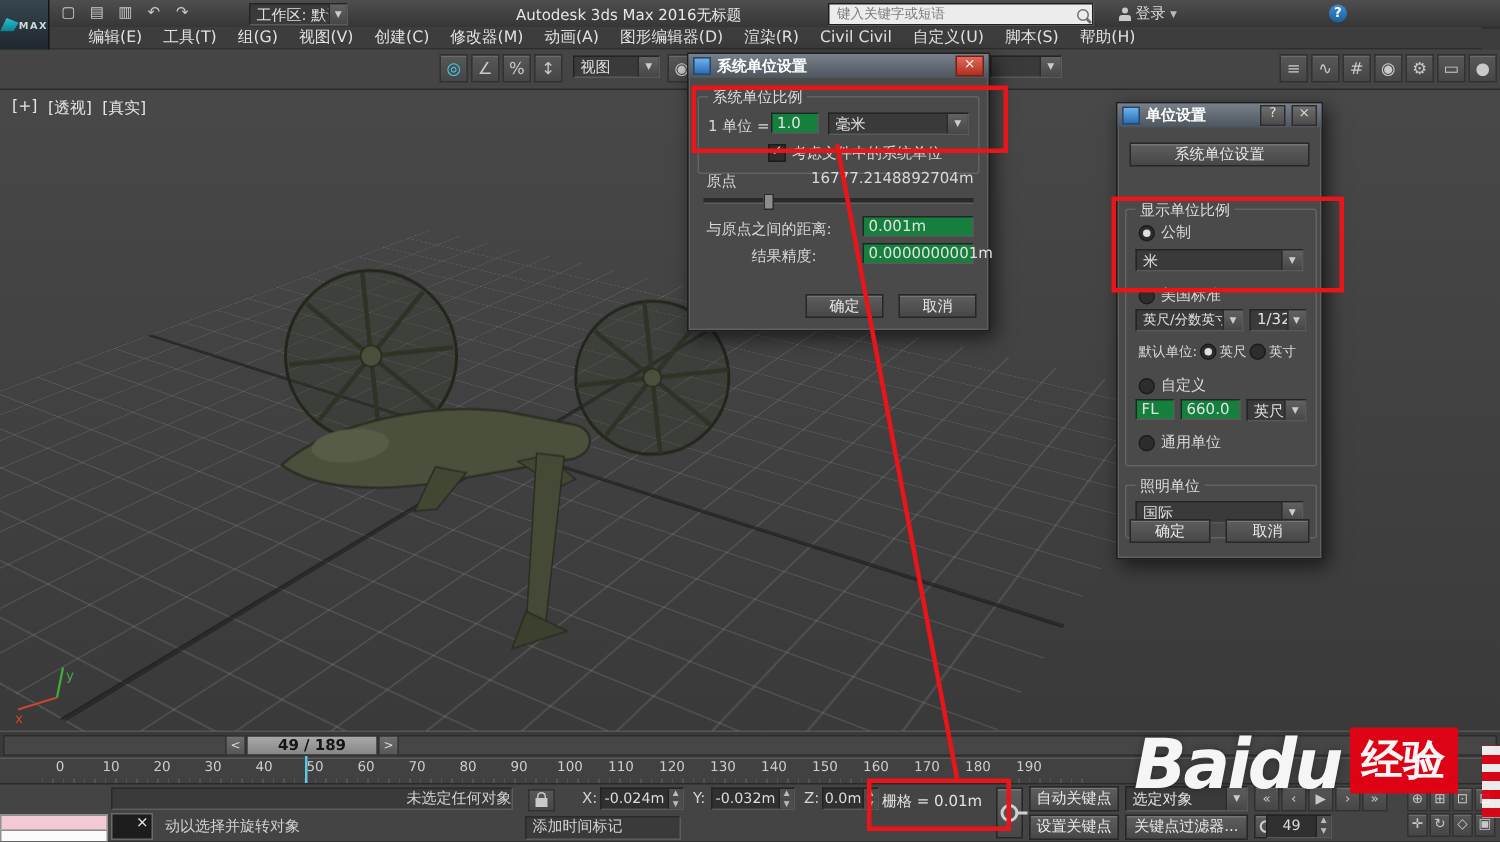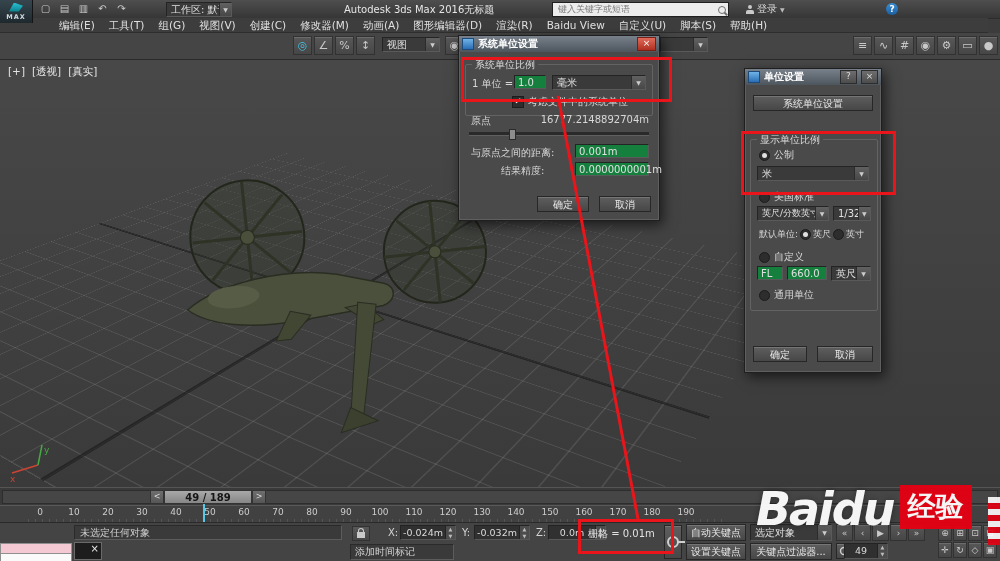--- a/index.html
+++ b/index.html
@@ -2,23 +2,23 @@
 <html><head>
 <meta charset="utf-8">
 <style>
   html,body{margin:0;padding:0;background:#222;}
   #root{position:relative;width:1000px;height:561px;overflow:hidden;background:#3c3c3c;
         font-family:"DejaVu Sans",sans-serif;-webkit-user-select:none;user-select:none;}
 
   
   .titlebar{position:absolute;left:0;top:0;width:1000px;height:18px;
             background:linear-gradient(#4e4e4e,#363636);border-bottom:1px solid #2c2c2c;}
-  .appbtn{position:absolute;left:0;top:0;width:32px;height:23px;z-index:3;
+  .appbtn{position:absolute;left:0;top:0;width:32px;height:33px;z-index:3;
           background:linear-gradient(#37464e,#1e292e);border-right:1px solid #141414;
-          display:flex;flex-direction:column;align-items:center;justify-content:center;cursor:pointer;}
+          display:flex;align-items:center;justify-content:center;cursor:pointer;}
   .applogo{width:14px;height:9px;background:linear-gradient(#28c0d0,#0c7f8e);
            clip-path:polygon(0 100%,35% 0,100% 35%,70% 100%);}
   .apptxt{font-size:6.5px;font-weight:bold;color:#cfd8dc;letter-spacing:1px;margin-top:1px;}
   #qat{position:absolute;left:36px;top:1px;display:flex;}
   #qat .ico{width:17px;height:15px;background:transparent;border:none;box-shadow:none;font-size:10px;}
   .dd{height:15px;background:#3a3a3a;border:1px solid #242424;border-bottom-color:#5a5a5a;
       border-right-color:#5a5a5a;color:#e0e0e0;font-size:10px;display:flex;align-items:center;
       padding-left:4px;box-sizing:border-box;cursor:pointer;}
   .dd .ddval{white-space:nowrap;overflow:hidden;}
   .ddb{margin-left:auto;width:13px;align-self:stretch;background:linear-gradient(#616161,#474747);
@@ -88,21 +88,21 @@
   .ruler{position:absolute;left:28px;top:1px;width:670px;height:14px;display:flex;justify-content:space-between;}
   .tick{width:24px;text-align:center;font-size:9px;color:#cccccc;}
   .framemarker{position:absolute;left:203px;top:504px;width:2px;height:18px;background:#57c8e8;z-index:5;}
 
   
   .statusbar{position:absolute;left:0;top:522px;width:1000px;height:39px;background:#444;
              border-top:1px solid #2a2a2a;}
   .statusbar > *{position:absolute;box-sizing:border-box;}
   .sunken{background:#3a3a3a;border:1px solid #2a2a2a;border-bottom-color:#5c5c5c;
           border-right-color:#5c5c5c;color:#d2d2d2;font-size:10px;}
-  .statusline{left:74px;top:2px;width:268px;height:15px;line-height:13px;padding-left:5px;}
+  .statusline{left:74px;top:2px;width:268px;height:15px;line-height:13px;padding-left:5px;text-align:right;}
   .promptline{left:74px;top:21px;width:268px;height:16px;color:#d2d2d2;font-size:10px;
               line-height:16px;padding-left:36px;white-space:nowrap;overflow:hidden;}
   .minipopup{left:74px;top:19px;width:28px;height:18px;background:#1d1d1d;border:1px solid #6a6a6a;}
   .minipopup .x{position:absolute;right:2px;top:1px;color:#e8e8e8;font-size:10px;line-height:10px;cursor:pointer;}
   .mlistener{left:0;top:20px;width:72px;height:19px;}
   .ml-pink{height:9px;background:#f4c9d3;border:1px solid #8f8f8f;border-bottom:none;}
   .ml-white{height:8px;background:#fafafa;border:1px solid #8f8f8f;}
   .lockbtn{left:352px;top:3px;width:18px;height:15px;background:linear-gradient(#585858,#464646);
            border:1px solid #323232;display:flex;align-items:center;justify-content:center;cursor:pointer;}
   .lockg{width:8px;height:6px;background:#c9c9c9;position:relative;display:inline-block;margin-top:3px;}
@@ -222,21 +222,21 @@
   <div class="menubar" id="menubar" data-name="menubar">
       <span class="mi" data-name="menu-item-0">编辑(E)</span>
       <span class="mi" data-name="menu-item-1">工具(T)</span>
       <span class="mi" data-name="menu-item-2">组(G)</span>
       <span class="mi" data-name="menu-item-3">视图(V)</span>
       <span class="mi" data-name="menu-item-4">创建(C)</span>
       <span class="mi" data-name="menu-item-5">修改器(M)</span>
       <span class="mi" data-name="menu-item-6">动画(A)</span>
       <span class="mi" data-name="menu-item-7">图形编辑器(D)</span>
       <span class="mi" data-name="menu-item-8">渲染(R)</span>
-      <span class="mi" data-name="menu-item-9">Baidu View</span>
+      <span class="mi" data-name="menu-item-9">Civil Civil</span>
       <span class="mi" data-name="menu-item-10">自定义(U)</span>
       <span class="mi" data-name="menu-item-11">脚本(S)</span>
       <span class="mi" data-name="menu-item-12">帮助(H)</span>
     </div>
 
   <div class="toolbar" data-name="main-toolbar">
     <span id="tb-left" class="tgroup" style="left:292px" data-name="snap-toolbar-group">
         <span class="ico" data-name="snaps-toggle-icon">◎</span>
         <span class="ico" data-name="angle-snap-icon">∠</span>
         <span class="ico" data-name="percent-snap-icon">%</span>
@@ -353,20 +353,21 @@
       </div>
   </div>
   <div class="framemarker" data-name="current-frame-marker"></div>
 
   <div class="statusbar" data-name="status-bar">
     <div class="mlistener" data-name="maxscript-mini-listener">
       <div class="ml-pink" data-name="mini-listener-macro-row"></div>
       <div class="ml-white" data-name="mini-listener-script-row"></div>
     </div>
     <div class="sunken statusline" data-name="status-line">未选定任何对象</div>
+    <div class="promptline" data-name="prompt-line">动以选择并旋转对象</div>
     <div class="minipopup" data-name="notification-popup">
       <span class="x" data-name="close-icon">×</span>
     </div>
     <div class="lockbtn" data-name="selection-lock-toggle">
       <span class="lockg" data-name="lock-icon"></span>
     </div>
 
     <span class="coordlbl" style="left:388px" data-name="x-label">X:</span>
     <div class="coordfld" style="left:400px;width:56px" data-name="x-coordinate-field">
       <span class="cv">-0.024m</span>
@@ -377,21 +378,21 @@
     </div>
     <span class="coordlbl" style="left:462px" data-name="y-label">Y:</span>
     <div class="coordfld" style="left:474px;width:56px" data-name="y-coordinate-field">
       <span class="cv">-0.032m</span>
       <span class="spin" data-name="spinner-icon">
           <i>▲</i>
           <i>▼</i>
         </span>
     </div>
     <span class="coordlbl" style="left:536px" data-name="z-label">Z:</span>
-    <div class="coordfld" style="left:548px;width:58px" data-name="z-coordinate-field">
+    <div class="coordfld" style="left:548px;width:38px" data-name="z-coordinate-field">
       <span class="cv">0.0m</span>
       <span class="spin" data-name="spinner-icon">
           <i>▲</i>
           <i>▼</i>
         </span>
     </div>
 
     <div class="gridlbl" data-name="grid-size-label">栅格 = 0.01m</div>
     <div class="sunken timetag" data-name="time-tag-field">添加时间标记</div>
 
@@ -515,20 +516,27 @@
         <div class="fld" style="left:36px;top:126px;width:40px" data-name="custom-value-field">660.0</div>
         <div class="dd" style="position:absolute;left:80px;top:126px;width:40px" data-name="custom-unit-dropdown">
           <span class="ddval">英尺</span>
           <span class="ddb" data-name="chevron-down-icon">▼</span>
         </div>
         <div class="rrow" style="left:8px;top:148px" data-name="generic-units-radio-row">
           <span class="radio" data-name="generic-units-radio"></span>
           <span>通用单位</span>
         </div>
       </div>
+      <div class="grp" style="left:5px;top:238px;width:126px;height:34px" data-name="lighting-units-group">
+        <span class="grplbl" data-name="lighting-units-label">照明单位</span>
+        <div class="dd" style="position:absolute;left:6px;top:10px;width:112px" data-name="lighting-units-dropdown">
+          <span class="ddval">国际</span>
+          <span class="ddb" data-name="chevron-down-icon">▼</span>
+        </div>
+      </div>
       <div class="btn" style="left:8px;top:261px;width:54px" data-name="ok-button">确定</div>
       <div class="btn" style="left:72px;top:261px;width:56px" data-name="cancel-button">取消</div>
     </div>
   </div>
 
   <div class="anno" style="left: 461px; top: 57px; width: 205px; height: 39px; border-color: rgb(233, 21, 27);" data-name="annotation-box-system-unit-scale"></div>
   <div class="anno" style="left: 741px; top: 131px; width: 149px; height: 58px; border-color: rgb(233, 21, 27);" data-name="annotation-box-display-unit-scale"></div>
   <div class="anno" style="left: 578px; top: 519px; width: 90px; height: 29px; border-color: rgb(233, 21, 27);" data-name="annotation-box-grid-size"></div>
   <svg class="connector" data-name="annotation-connector-line">
     <line x1="558" y1="96" x2="638" y2="519" stroke="#e9151b" stroke-width="3"></line>

